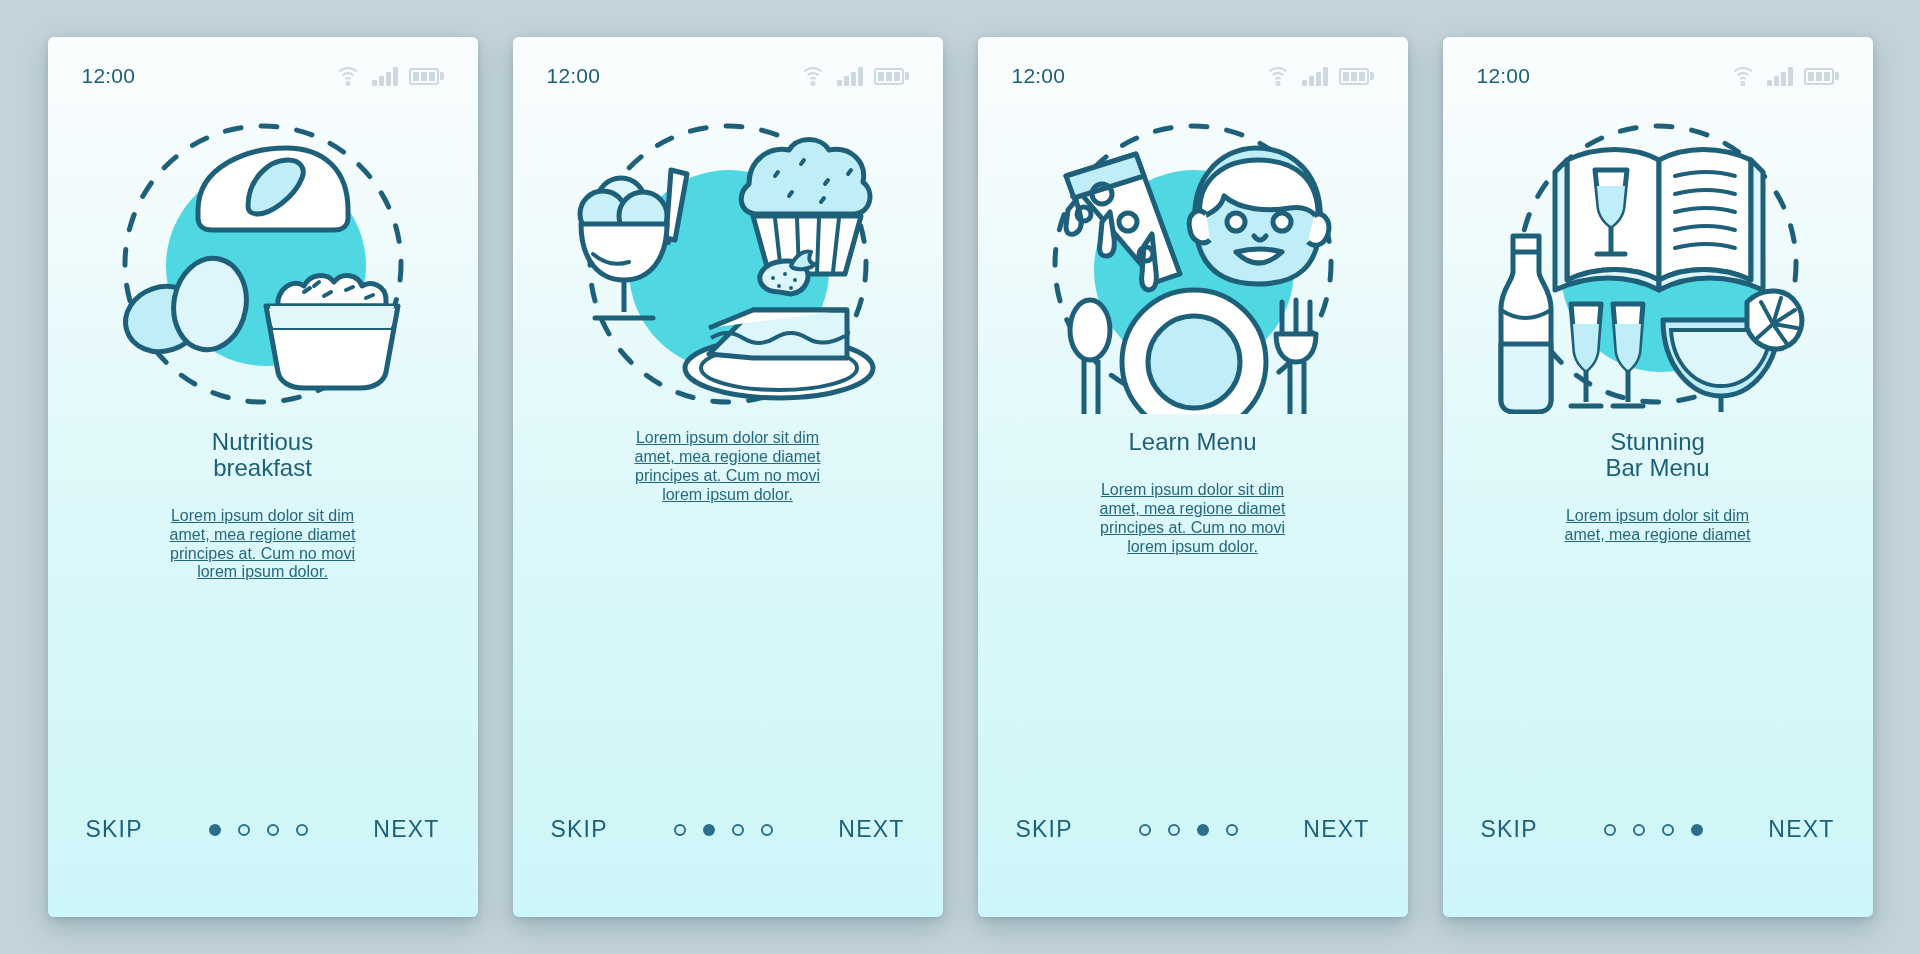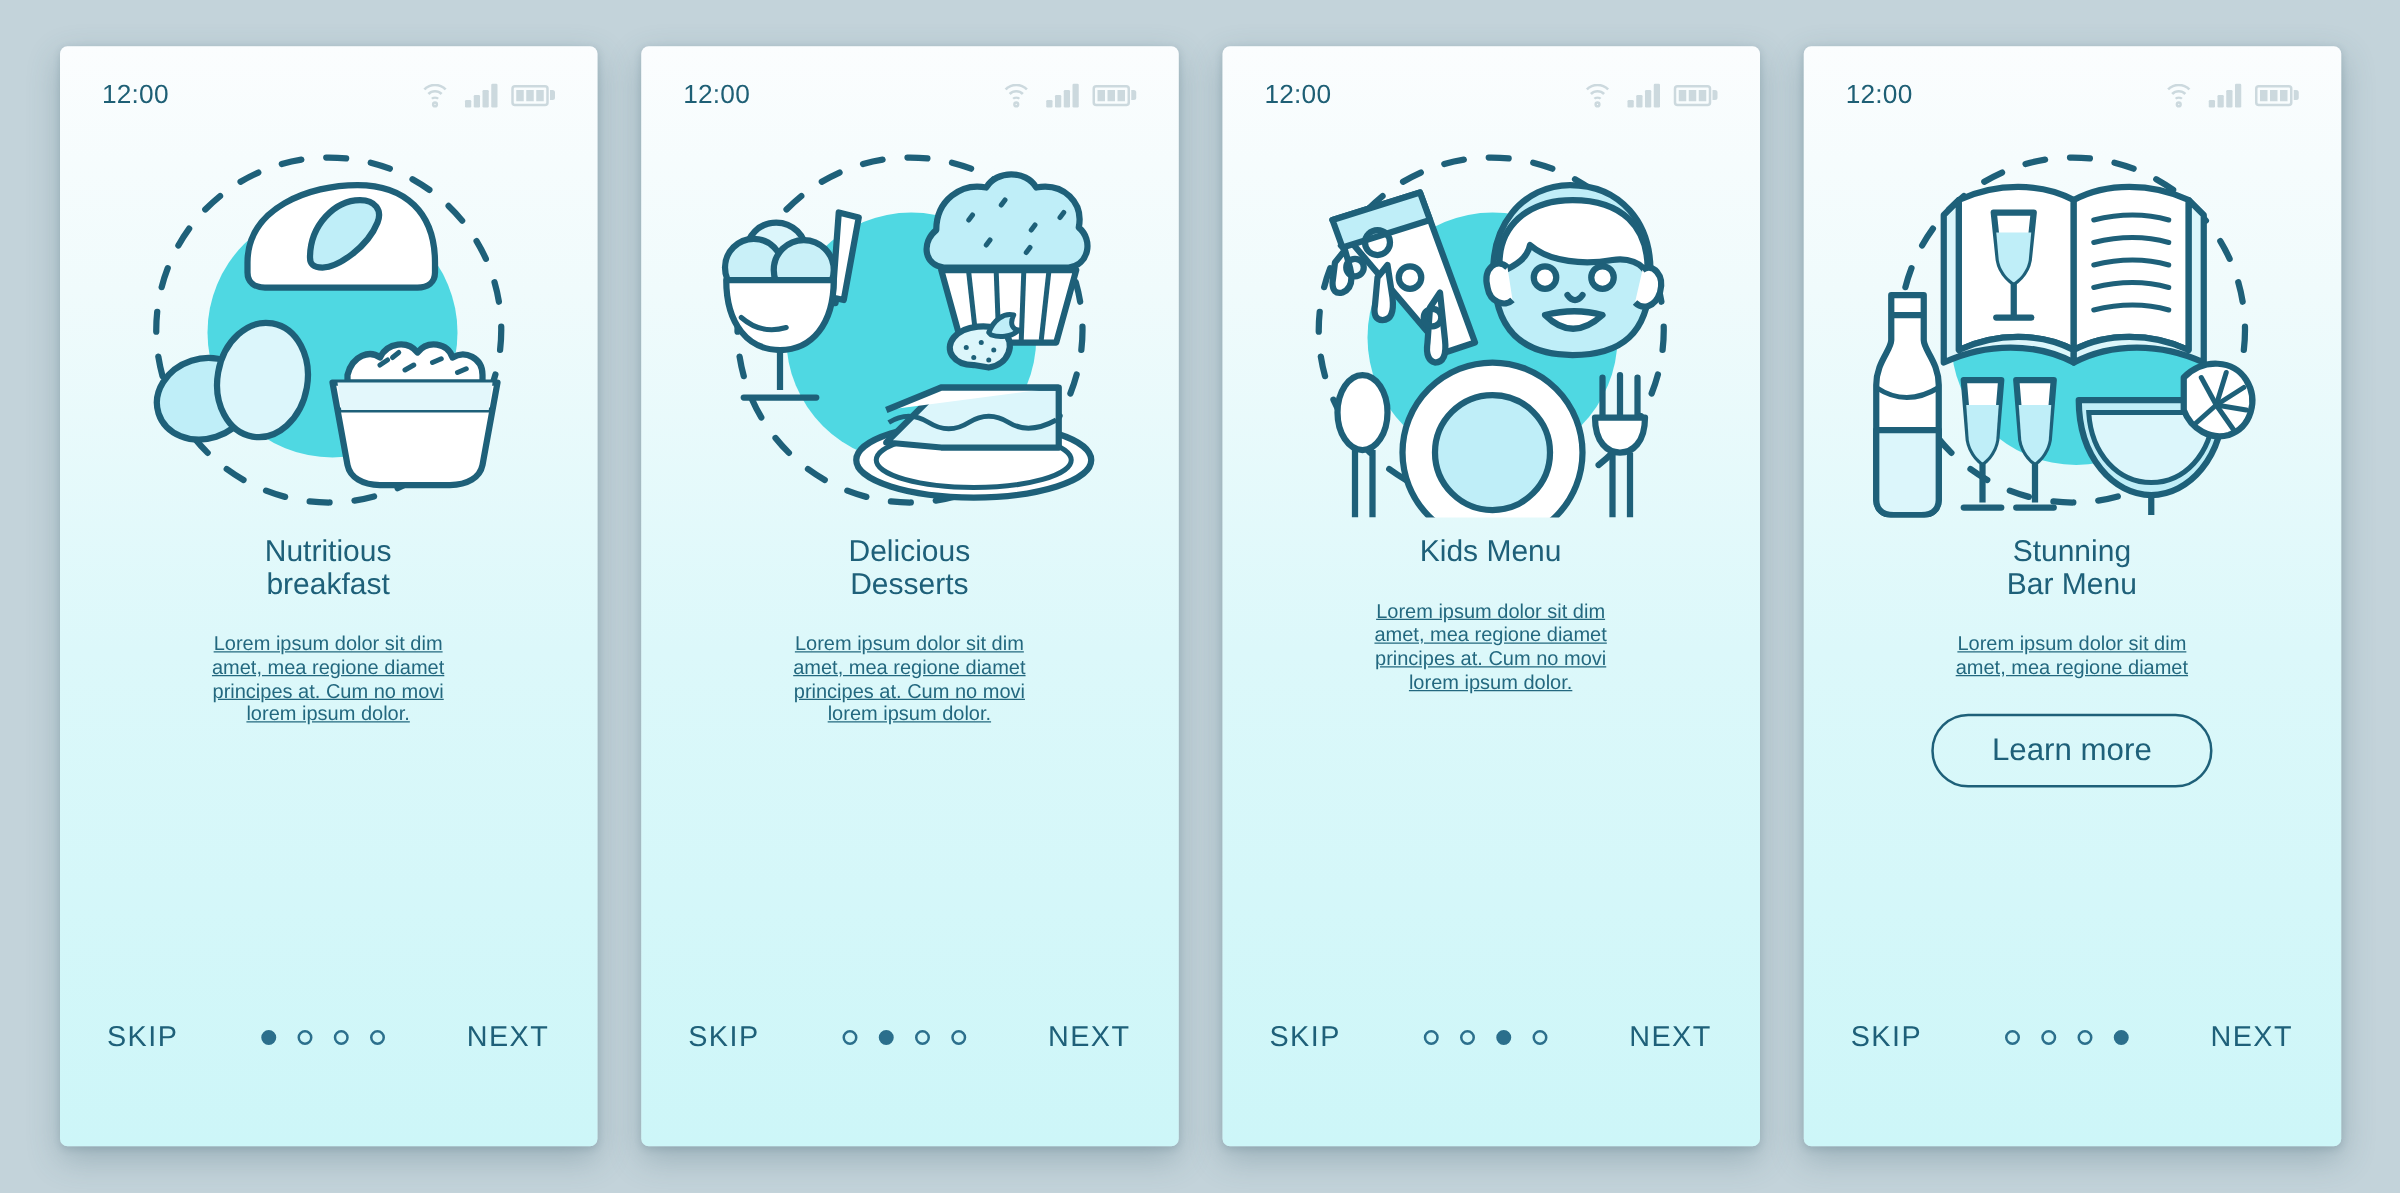--- a/index.html
+++ b/index.html
@@ -289,22 +289,20 @@
           <circle cx="210" cy="164" r="2"></circle>
             <circle cx="222" cy="160" r="2"></circle>
           <circle cx="232" cy="166" r="2"></circle>
             <circle cx="216" cy="172" r="2"></circle>
           <circle cx="228" cy="174" r="2"></circle>
         </g>
       </svg>
     </div>
 
     <div class="textblock">
-      <h2 class="title">Delicious
-Desserts</h2>
       <p class="body">Lorem ipsum dolor sit dim
 amet, mea regione diamet
 principes at. Cum no movi
 lorem ipsum dolor.</p>
     </div>
 
     <div class="nav">
       <button class="navbtn">SKIP</button>
       <span class="dots">
         <span class="dot"></span>
@@ -369,21 +367,21 @@
         <ellipse cx="62" cy="216" rx="20" ry="30" fill="#ffffff" stroke="#1e6079" stroke-width="5"></ellipse>
         <path d="M56 246 L56 300 M70 246 L70 300" stroke="#1e6079" stroke-width="5"></path>
 
         <path d="M254 188 L254 222 M268 186 L268 222 M282 188 L282 222" stroke="#1e6079" stroke-width="5" stroke-linecap="round"></path>
         <path d="M248 220 C248 240 258 248 268 248 C278 248 288 240 288 220 Z" fill="#ffffff" stroke="#1e6079" stroke-width="5" stroke-linejoin="round"></path>
         <path d="M262 248 L262 300 M276 248 L276 300" stroke="#1e6079" stroke-width="5"></path>
       </svg>
     </div>
 
     <div class="textblock">
-      <h2 class="title">Kids Menu</h2>
+      <h2 class="title">Learn Menu</h2>
       <p class="body">Lorem ipsum dolor sit dim
 amet, mea regione diamet
 principes at. Cum no movi
 lorem ipsum dolor.</p>
     </div>
 
     <div class="nav">
       <button class="navbtn">SKIP</button>
       <span class="dots">
         <span class="dot"></span>
@@ -468,21 +466,20 @@
           <path d="M280 210 L262 226"></path>
         </g>
       </svg>
     </div>
 
     <div class="textblock">
       <h2 class="title">Stunning
 Bar Menu</h2>
       <p class="body">Lorem ipsum dolor sit dim
 amet, mea regione diamet</p>
-      <button class="learnmore">Learn more</button>
     </div>
 
     <div class="nav">
       <button class="navbtn">SKIP</button>
       <span class="dots">
         <span class="dot"></span>
         <span class="dot"></span>
         <span class="dot"></span>
         <span class="dot on"></span>
       </span>

